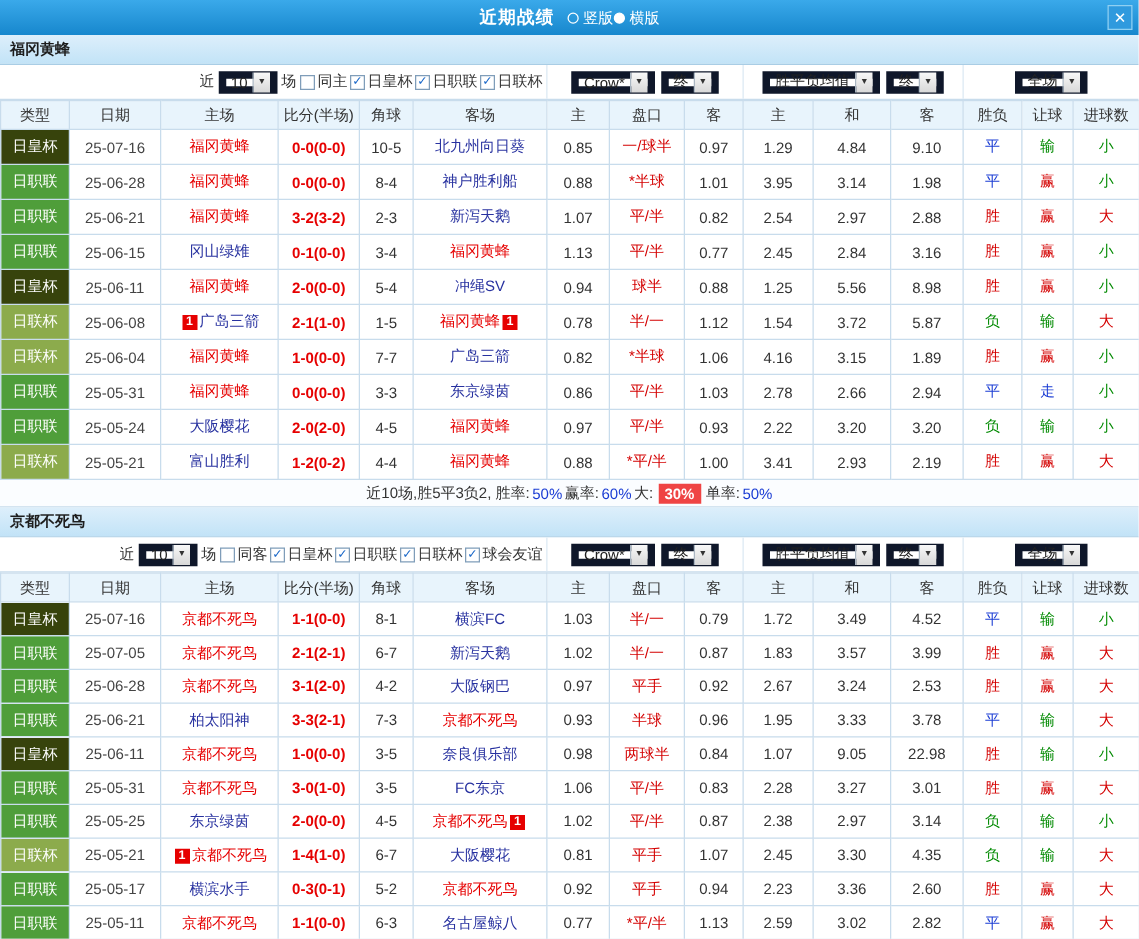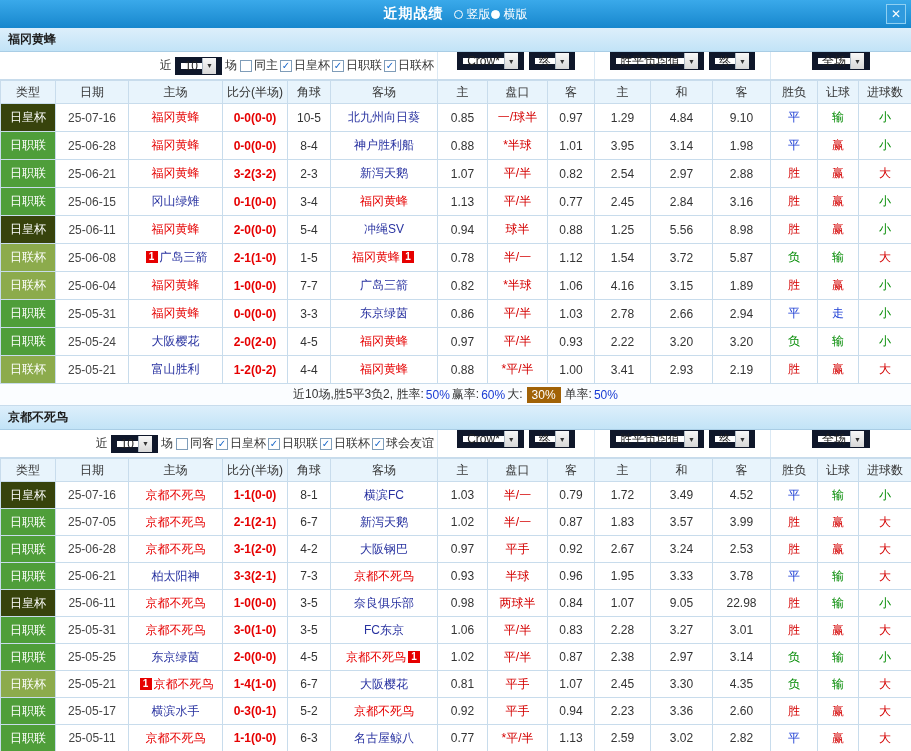--- a/index.html
+++ b/index.html
@@ -20,21 +20,21 @@
 
   
   .team-bar { height:24px; background:linear-gradient(#ddeffb,#c2e3f7);
     border-bottom:1px solid #a9cde5; display:flex; align-items:center;
     padding-left:8px; font-weight:bold; color:#1d1d1d; }
 
   .filter-row { height:28px; display:flex; align-items:stretch; background:#fff;
     border-bottom:1px solid #c8dcec; }
   .flt-left { flex:0 0 437px; display:flex; justify-content:flex-end; align-items:center;
     gap:3px; padding-right:3px; overflow:hidden; }
-  .flt-group { display:flex; justify-content:center; gap:5px;
+  .flt-group { display:flex; align-items:center; justify-content:center; gap:5px;
     border-left:1px solid #dbe9f4; }
   .g-crow { width:157px; }
   .g-avg  { width:176px; }
   .g-scope{ flex:1; }
   .flt-label { color:#333; }
   .cbx-wrap { display:inline-flex; align-items:center; gap:2px; }
   .cbx { display:inline-flex; align-items:center; gap:2px; cursor:pointer; }
   .cbx-box { width:12px; height:12px; border:1px solid #7f9db9; background:#fff;
     display:inline-flex; align-items:center; justify-content:center;
     font-size:10px; line-height:10px; color:#1766c8; font-weight:bold; }
@@ -63,21 +63,21 @@
   .team-name.opp   { color:#2832a0; }
   .rc-badge { display:inline-block; min-width:12px; height:12px; line-height:12px;
     background:#e60000; color:#fff; font-size:10px; font-weight:bold;
     padding:0 1px; margin:0 2px; vertical-align:1px; }
 
   
   .summary { height:22px; display:flex; align-items:center; justify-content:center;
     gap:2px; background:#fbfdff; border-bottom:1px solid #c8dcec; }
   .seg-plain { color:#333; }
   .seg-blue  { color:#1a3cd4; }
-  .seg-green-badge { background:#a16207; color:#fff; padding:1px 5px; font-weight:normal; margin:0 2px; }
+  .seg-green-badge { background:#ef4444; color:#fff; padding:1px 5px; font-weight:bold; margin:0 2px; }
 </style>
 </head>
 <body>
 
 <div class="app">
 
   <div class="titlebar">
     <div class="title-group">
       <span class="win-title">近期战绩</span>
       <span class="radio-group" id="radio-group"><span class="radio-item">

